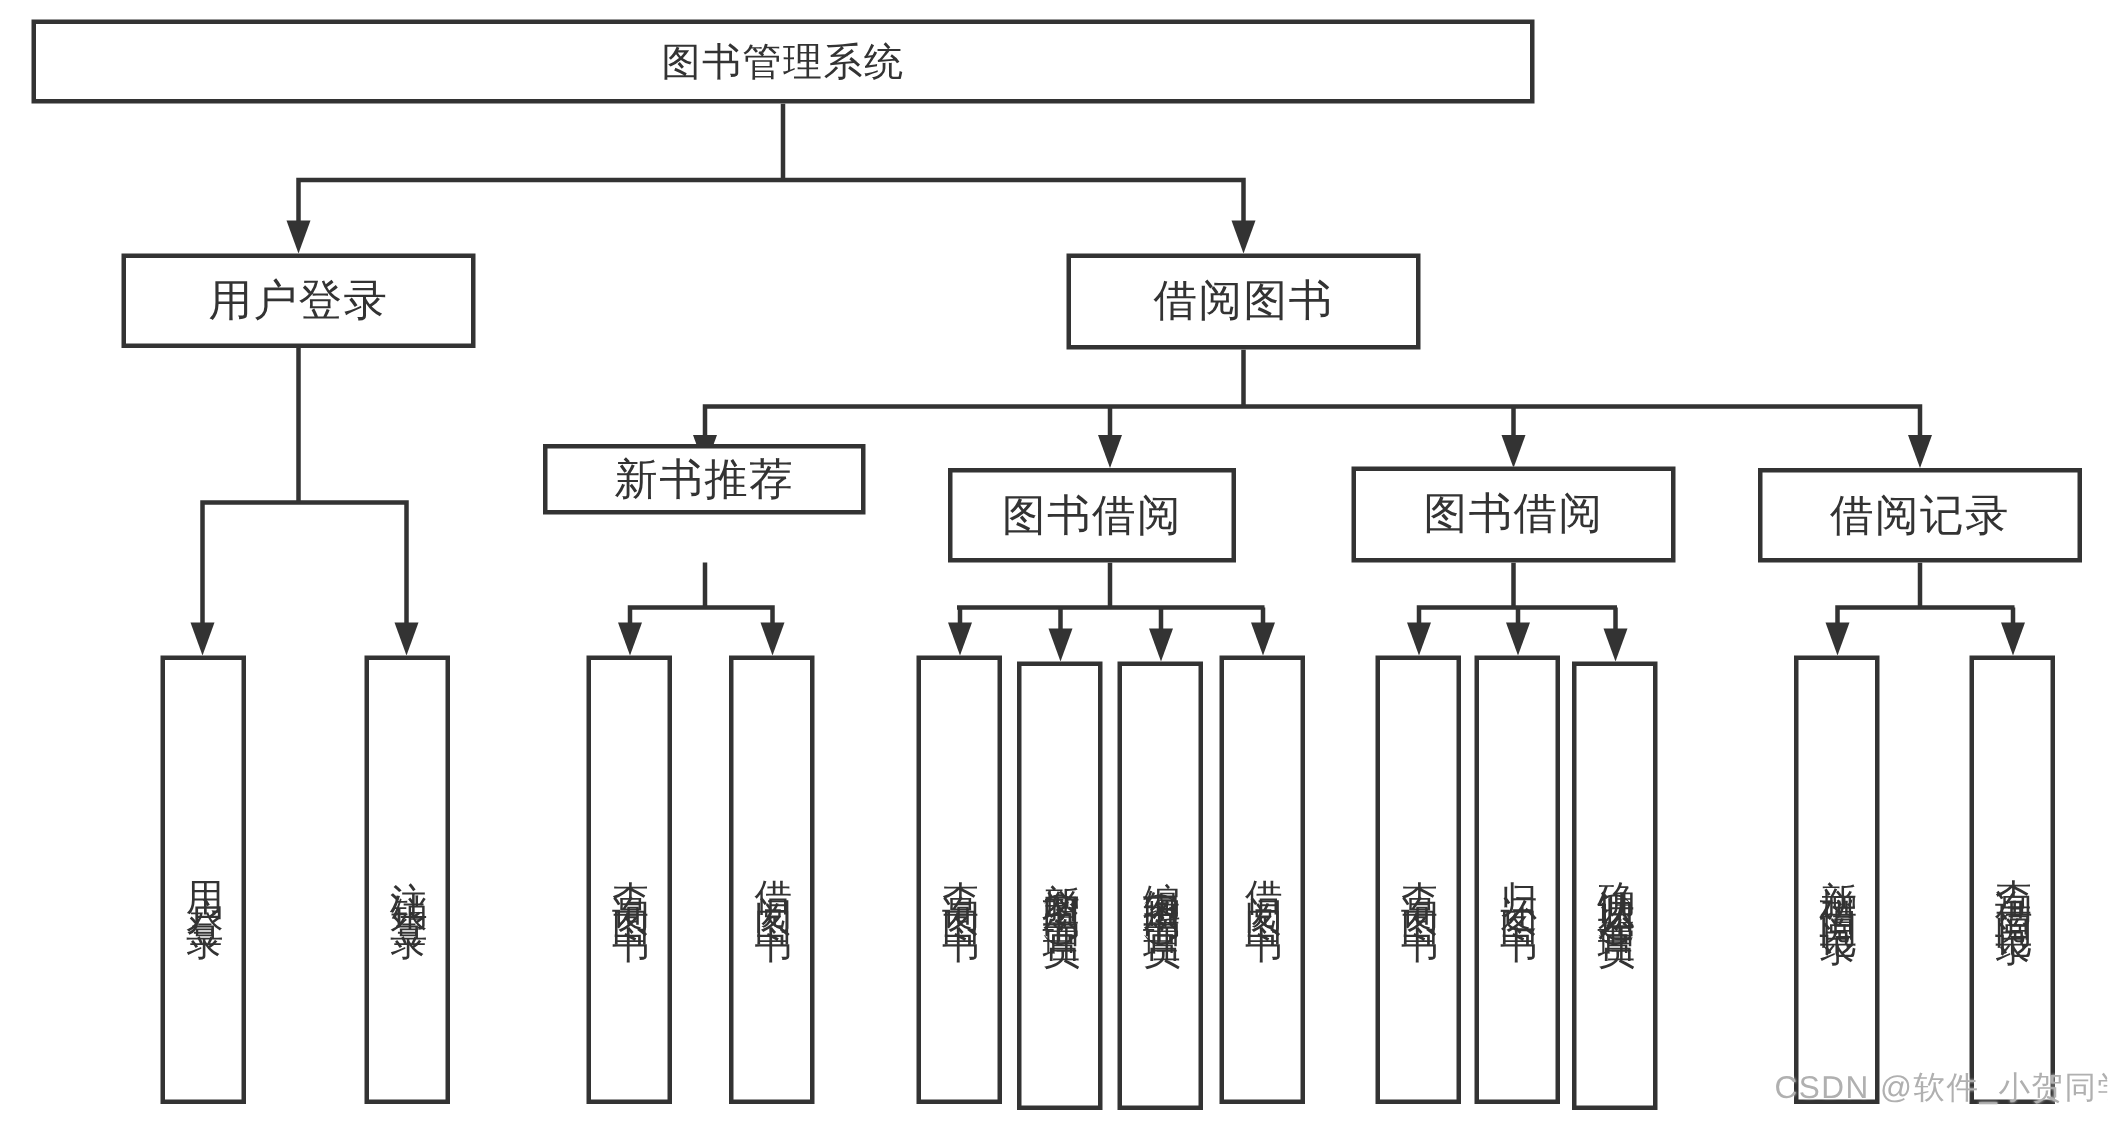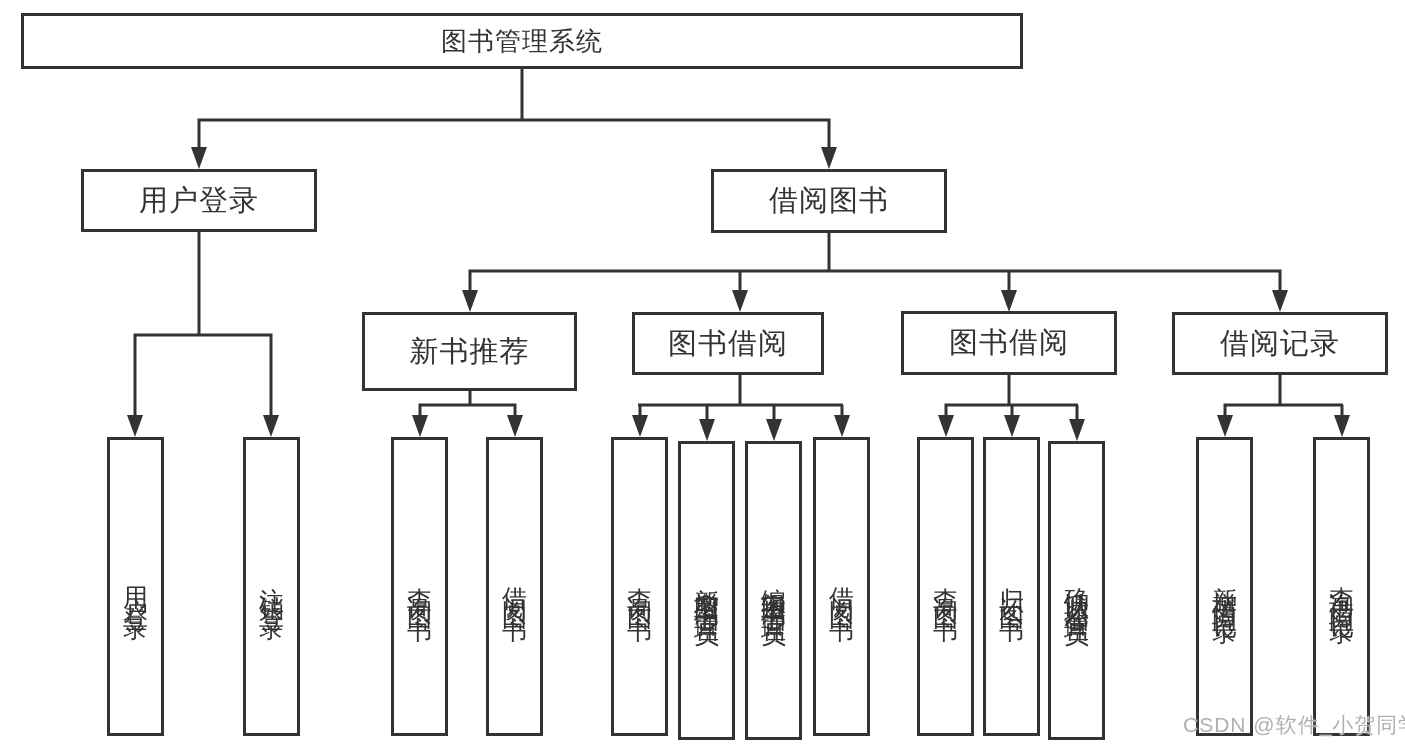--- a/index.html
+++ b/index.html
@@ -103,21 +103,21 @@
     <span>图书管理系统</span>
   </div>
 
   <div class="hbox" style="left:81px;top:169px;width:236px;height:63px">
     <span>用户登录</span>
   </div>
   <div class="hbox" style="left:711px;top:169px;width:236px;height:64px">
     <span>借阅图书</span>
   </div>
 
-  <div class="hbox" style="left:362px;top:312px;width:215px;height:79px">
+  <div class="hbox" style="left:362px;top:296px;width:215px;height:47px">
     <span>新书推荐</span>
   </div>
   <div class="hbox" style="left:632px;top:312px;width:192px;height:63px">
     <span>图书借阅</span>
   </div>
   <div class="hbox" style="left:901px;top:311px;width:216px;height:64px">
     <span>图书借阅</span>
   </div>
   <div class="hbox" style="left:1172px;top:312px;width:216px;height:63px">
     <span>借阅记录</span>

